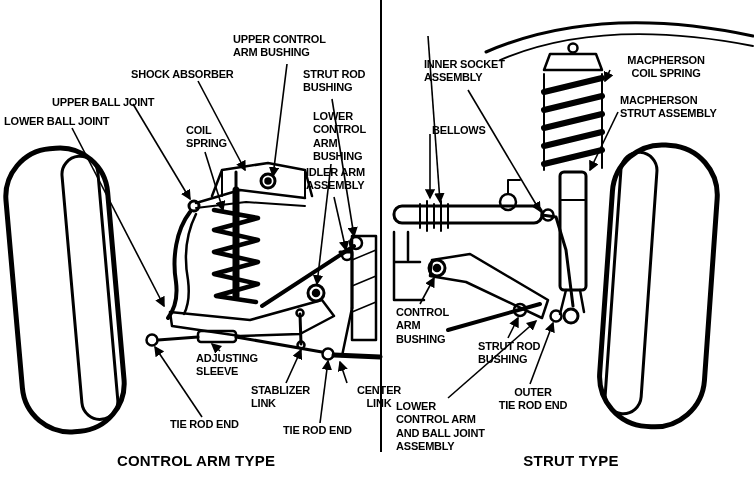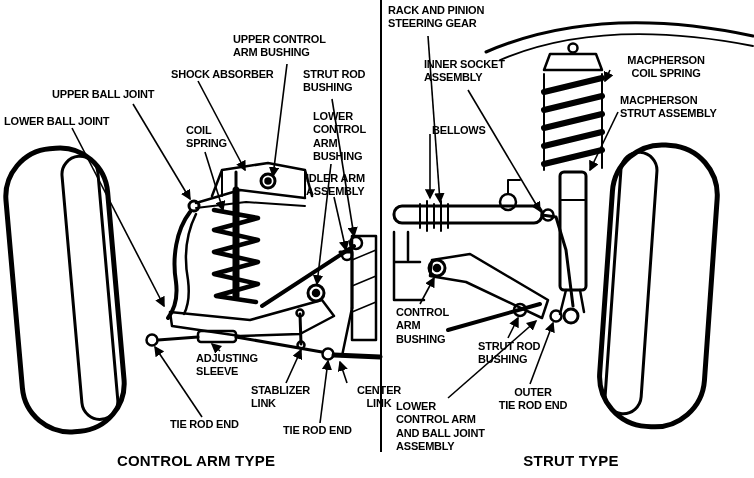--- a/index.html
+++ b/index.html
@@ -165,44 +165,42 @@
       <line x1="430" y1="134" x2="430" y2="198" marker-end="url(#arr)"></line>
       <line x1="420" y1="304" x2="434" y2="278" marker-end="url(#arr)"></line>
       <line x1="508" y1="338" x2="518" y2="318" marker-end="url(#arr)"></line>
       <line x1="448" y1="398" x2="536" y2="321" marker-end="url(#arr)"></line>
       <line x1="530" y1="384" x2="553" y2="323" marker-end="url(#arr)"></line>
     </g>
   </svg>
 
   <div class="label" style="left:233px;top:33px;width:112px;">UPPER CONTROL
 ARM BUSHING</div>
-  <div class="label" style="left:131px;top:68px;margin-left:40px;">SHOCK ABSORBER</div>
-  <div class="label" style="left:52px;top:88px;text-align:right;">UPPER BALL JOINT</div>
+  <div class="label" style="left:131px;top:68px;">SHOCK ABSORBER</div>
+  <div class="label" style="left:52px;top:96px;text-align:right;">UPPER BALL JOINT</div>
   <div class="label" style="left:4px;top:115px;">LOWER BALL JOINT</div>
   <div class="label" style="left:186px;top:124px;">COIL
 SPRING</div>
   <div class="label" style="left:303px;top:68px;">STRUT ROD
 BUSHING</div>
   <div class="label" style="left:313px;top:110px;">LOWER
 CONTROL
 ARM
 BUSHING</div>
-  <div class="label" style="left:306px;top:172px;">IDLER ARM
+  <div class="label" style="left:306px;top:166px;">IDLER ARM
 ASSEMBLY</div>
   <div class="label" style="left:196px;top:352px;">ADJUSTING
 SLEEVE</div>
   <div class="label" style="left:251px;top:384px;width:76px;">STABLIZER
 LINK</div>
   <div class="label" style="left:327px;top:384px;width:54px;text-align:center;margin-left:25px;">CENTER
 LINK</div>
   <div class="label" style="left:170px;top:418px;">TIE ROD END</div>
   <div class="label" style="left:283px;top:424px;">TIE ROD END</div>
 
-  <div class="label" style="left:388px;top:4px;">RACK AND PINION
-STEERING GEAR</div>
   <div class="label" style="left:424px;top:58px;">INNER SOCKET
 ASSEMBLY</div>
   <div class="label" style="left:612px;top:54px;width:108px;text-align:center;">MACPHERSON
 COIL SPRING</div>
   <div class="label" style="left:620px;top:94px;">MACPHERSON
 STRUT ASSEMBLY</div>
   <div class="label" style="left:410px;top:124px;margin-left:22px;">BELLOWS</div>
   <div class="label" style="left:396px;top:306px;">CONTROL
 ARM
 BUSHING</div>

